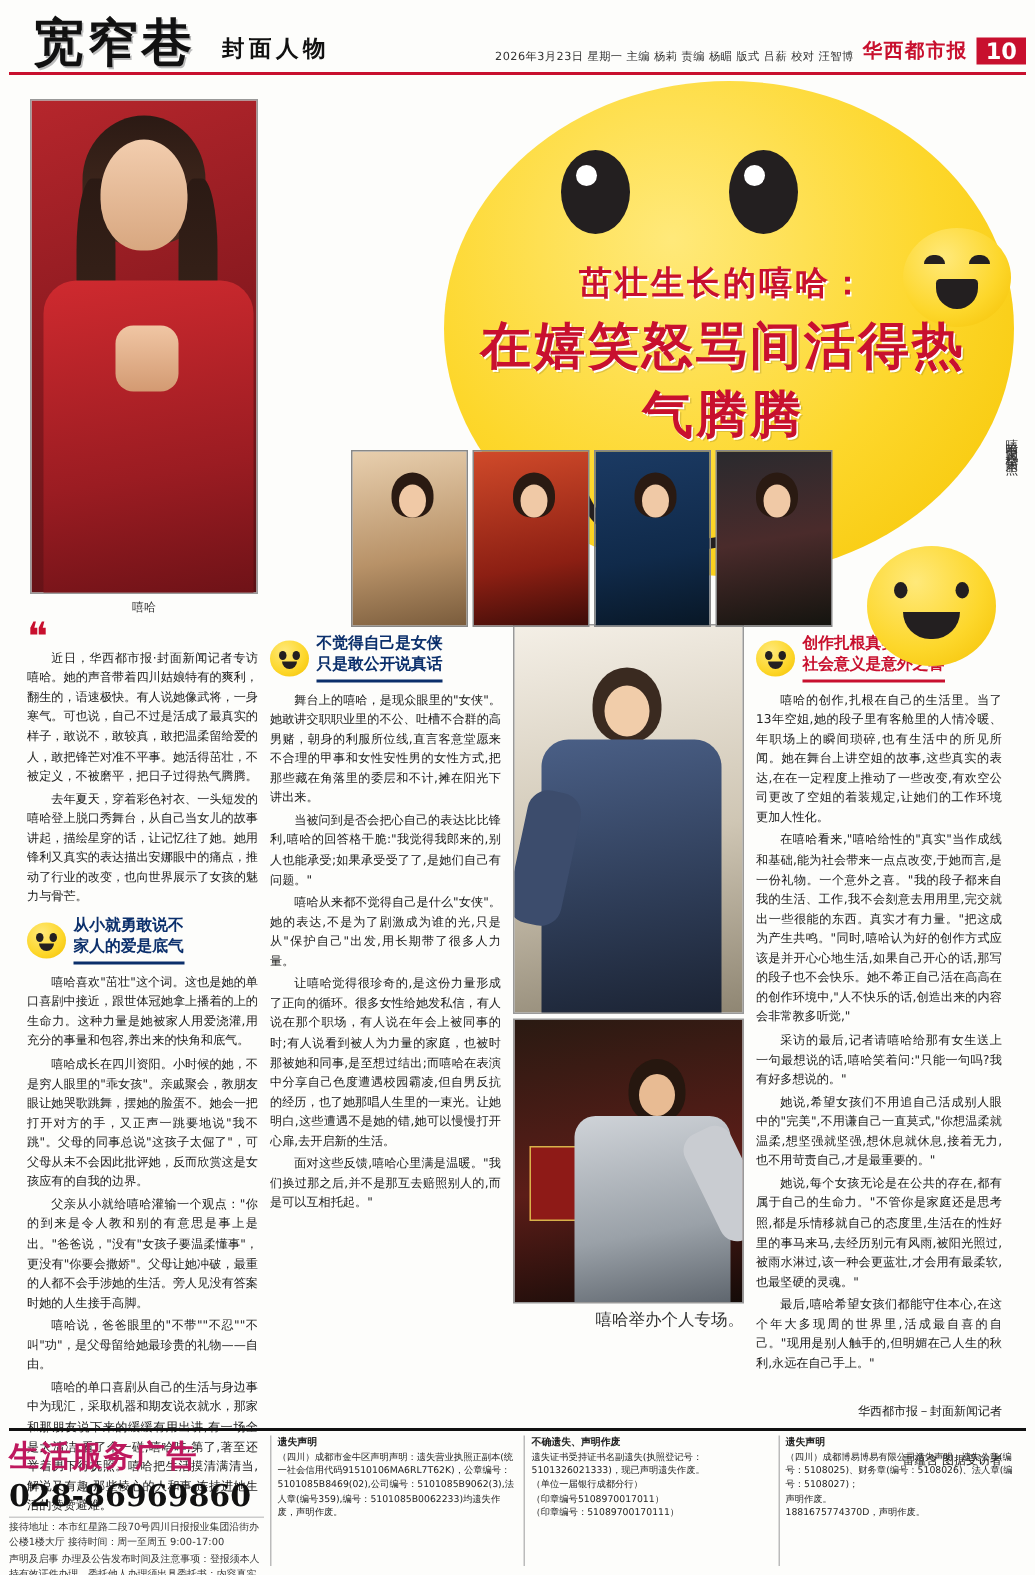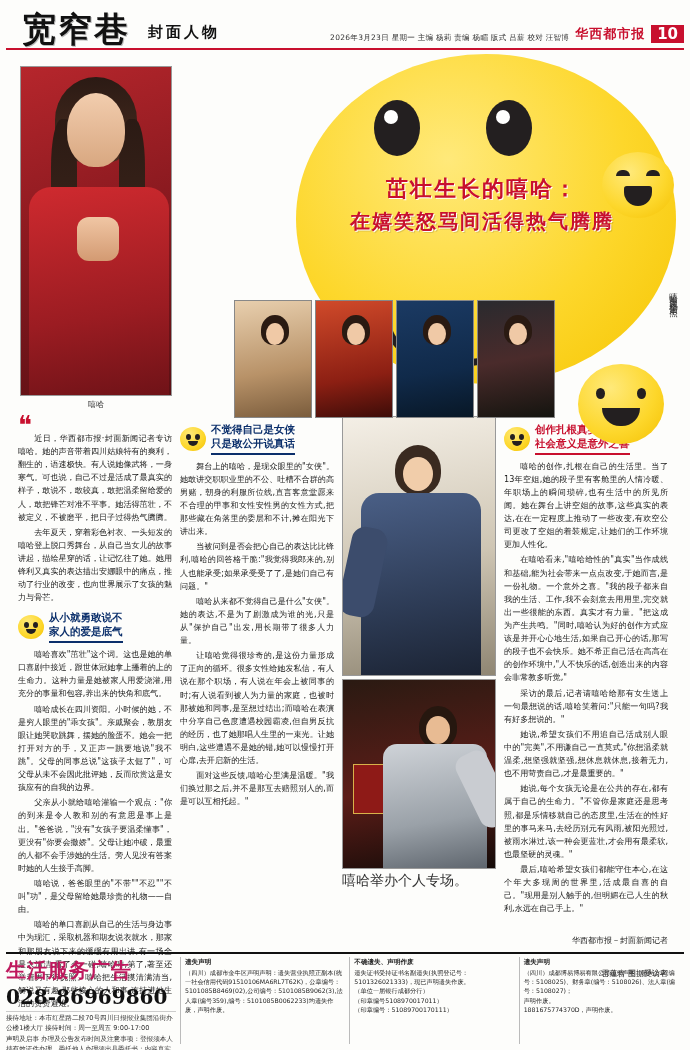--- a/index.html
+++ b/index.html
@@ -125,21 +125,21 @@
     width: 330px; text-align: center; z-index: 5;
   }
   .hero-title .l1 {
     font-family: "DejaVu Serif", "Liberation Serif", serif;
     font-size: 22px; font-weight: bold; color: #c8102e;
     letter-spacing: 2px;
     text-shadow: 1px 1px 0 #fff;
   }
   .hero-title .l2 {
     font-family: "DejaVu Serif", "Liberation Serif", serif;
-    font-size: 20px; font-weight: bold; color: #c8102e;
+    font-size: 34px; font-weight: bold; color: #c8102e;
     letter-spacing: 2px; margin-top: 4px;
     text-shadow: 1px 1px 0 #fff, 2px 2px 0 rgba(0,0,0,.12);
   }
   .thumb-row {
     position: absolute; left: 228px; top: 246px; display: flex; gap: 3px; z-index: 6;
   }
   .thumb { width: 78px; height: 118px; border: 1px solid #888; overflow: hidden; position: relative; }
   .t1 { background: linear-gradient(170deg,#e8cfae,#b89268 60%,#7a5c3c); }
   .t2 { background: linear-gradient(170deg,#d04a2a,#8c1f13 65%,#3d0c08); }
   .t3 { background: linear-gradient(170deg,#1b3a63,#102a4a 60%,#081726); }
@@ -218,21 +218,21 @@
   .stage-b .person-head { position:absolute; left:76px; top:26px; width:38px; height:42px;
     border-radius:50% 50% 44% 44%; background:#26170f; }
   .stage-b .person-face { position:absolute; left:83px; top:36px; width:24px; height:28px;
     border-radius:50%; background:#e8bb93; }
   .stage-b .person-body { position:absolute; left:40px; top:64px; width:104px; height:126px;
     background: linear-gradient(170deg,#cfd3d8,#9aa1a8 60%,#5d646c); border-radius: 14px 14px 0 0; }
   .stage-b .arm-r { position:absolute; left:124px; top:70px; width:34px; height:78px;
     background:#c9ccd1; border-radius: 12px; transform: rotate(-26deg); }
   .stage-b .sign { position:absolute; left:10px; top:84px; width:34px; height:50px;
     background: #8e1a17; border:1px solid #d8b24a; }
-  .cap-center { font-size: 14px; color:#333; text-align:left; margin-top:2px; }
+  .cap-center { font-size: 11px; color:#333; text-align:right; margin-top:2px; }
   .byline { font-size: 8px; color:#1a1a1a; text-align: right; line-height:1.6; margin-top:20px; }
   
   .footer {
     position: absolute; left: 6px; right: 6px; bottom: 6px;
     height: 92px; border-top: 2px solid #111;
     display: flex; gap: 4px; padding-top: 3px;
   }
   .ad-title-box { width: 170px; }
   .ad-title {
     font-family: "DejaVu Serif","Liberation Serif",serif;

